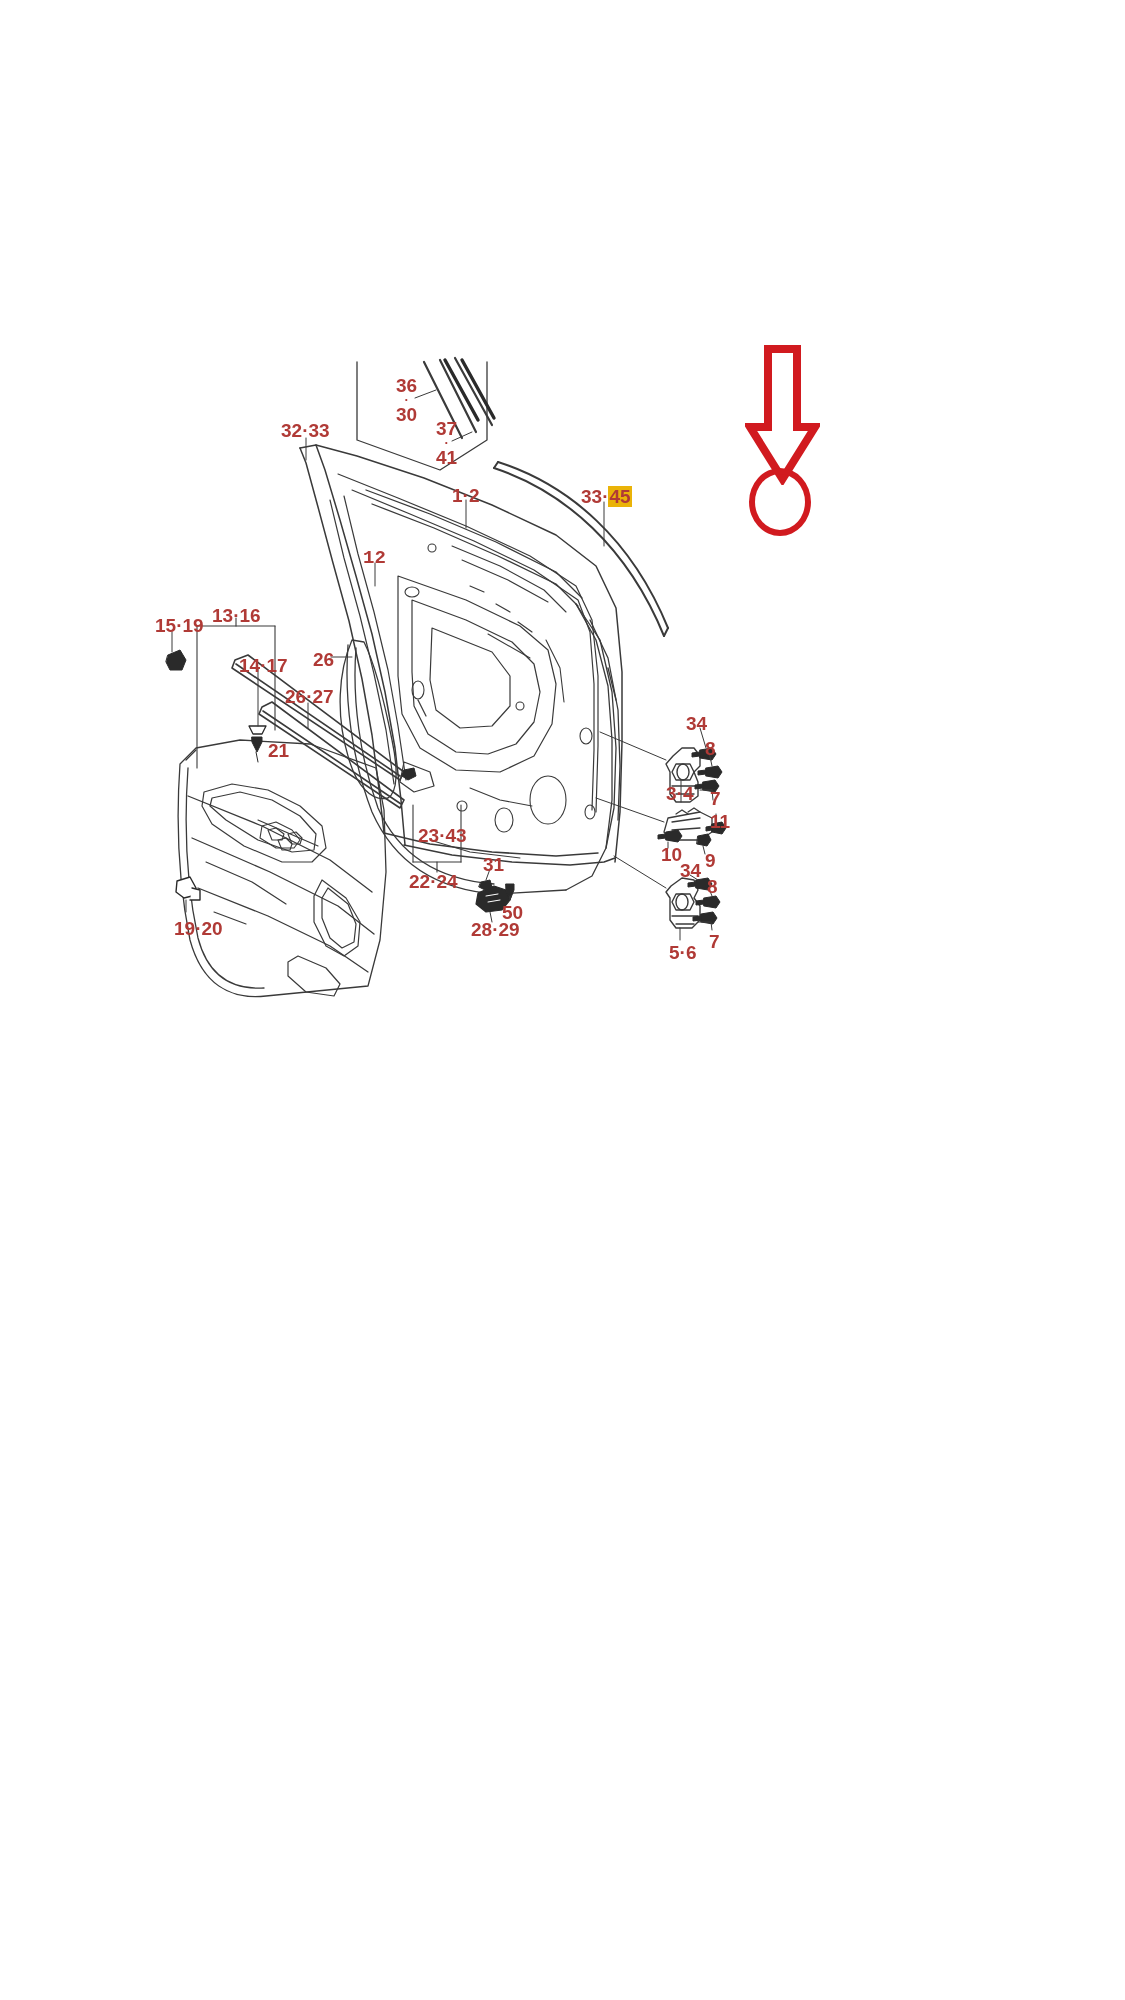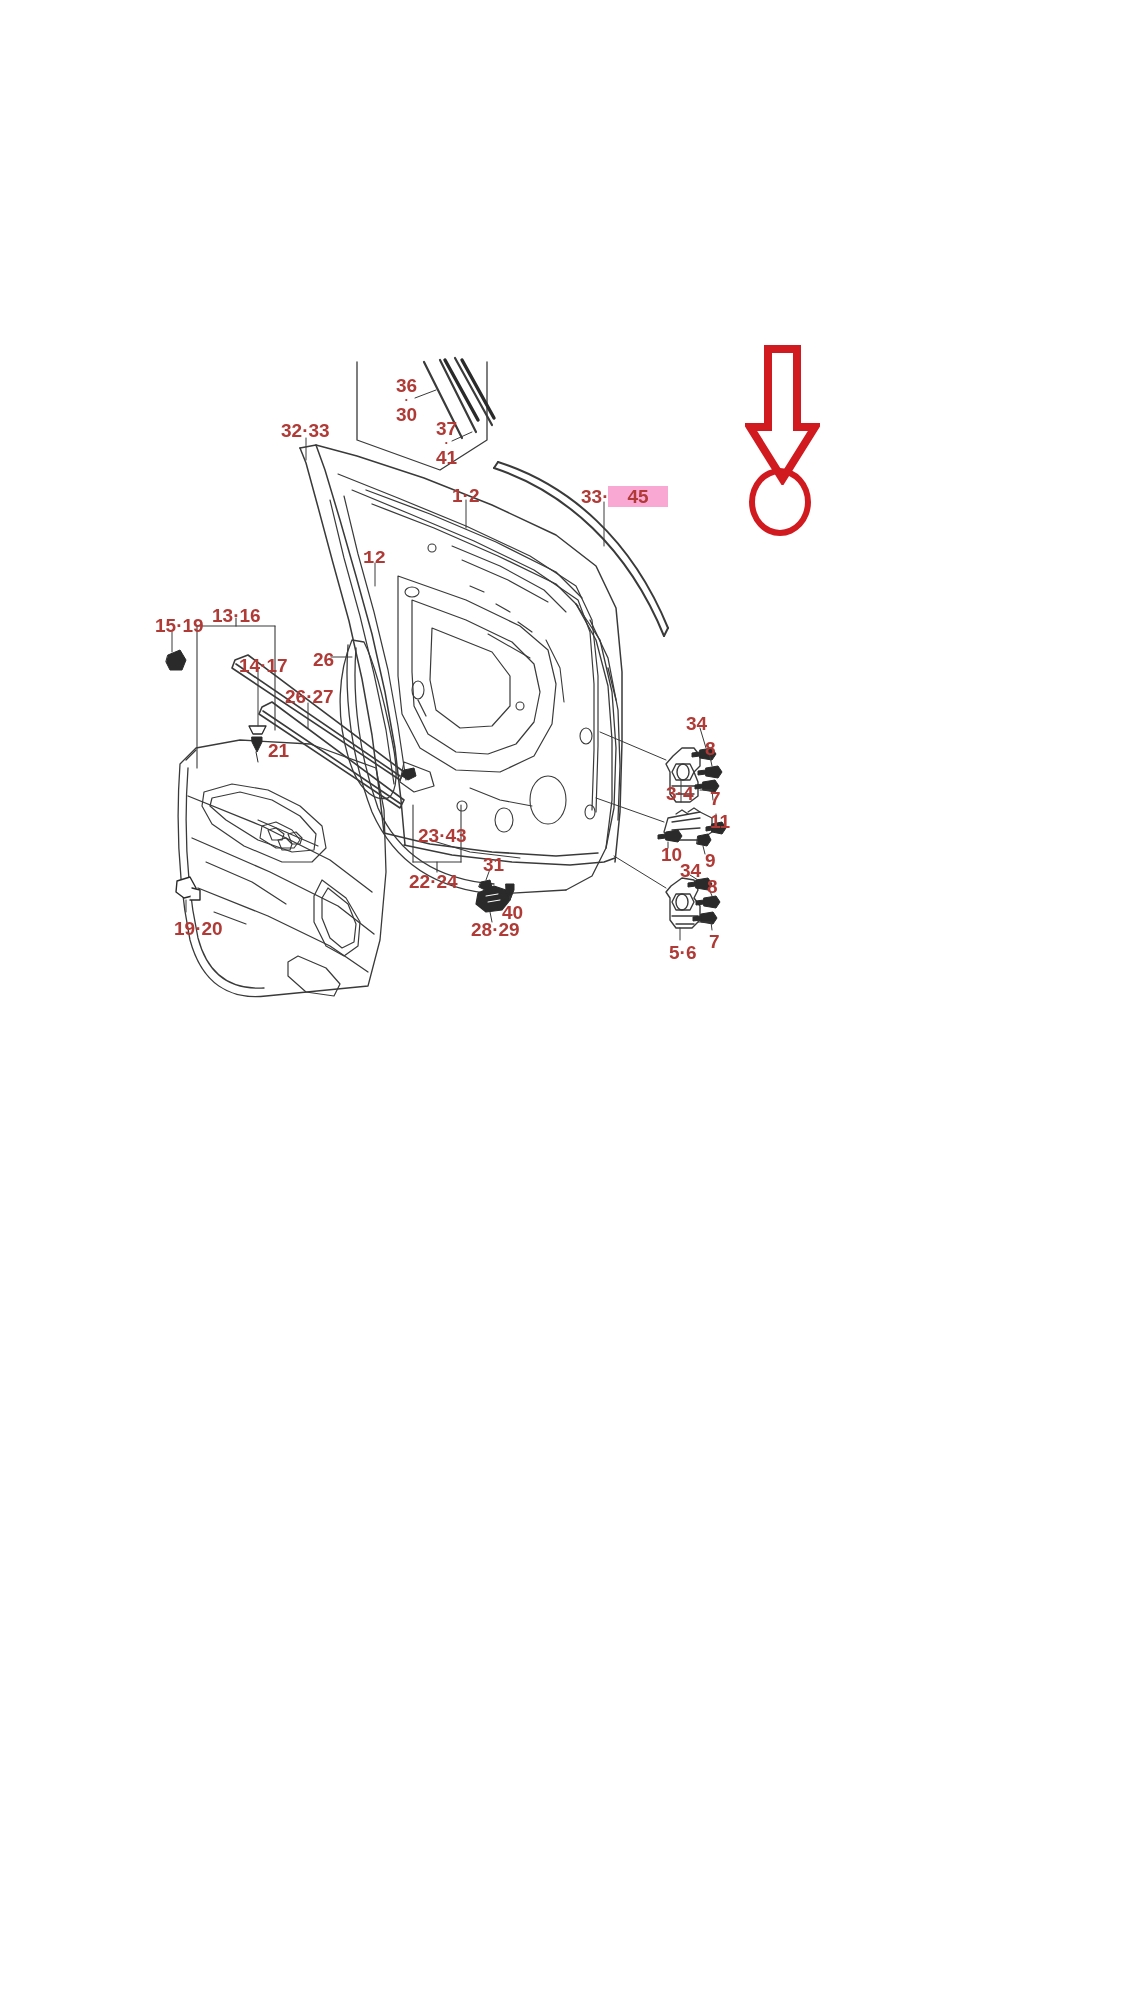--- a/index.html
+++ b/index.html
@@ -50,22 +50,22 @@
     text-align: center;
     line-height: 1.12;
     white-space: normal;
   }
   .callout .mid {
     display: block;
     font-size: 13px;
     line-height: 0.6;
   }
   .hl-green {
-    background: #f9a8d4;
-    padding: 0 19px;
+    background: #eab308;
+    padding: 0 1px;
   }
   #highlight-ellipse {
     position: absolute;
     border: 6px solid #d11a1f;
     border-radius: 50%;
     box-sizing: border-box;
     pointer-events: none;
   }
   #down-arrow {
     position: absolute;
@@ -467,21 +467,21 @@
     <div class="callout" style="left:705px; top:851px;">9</div>
 
     <div class="callout" style="left:680px; top:861px;">34</div>
 
     <div class="callout" style="left:483px; top:855px;">31</div>
 
     <div class="callout" style="left:707px; top:877px;">8</div>
 
     <div class="callout" style="left:409px; top:872px;">22·24</div>
 
-    <div class="callout" style="left:502px; top:903px;">40</div>
+    <div class="callout" style="left:502px; top:903px;">50</div>
 
     <div class="callout" style="left:709px; top:932px;">7</div>
 
     <div class="callout" style="left:471px; top:920px;">28·29</div>
 
     <div class="callout" style="left:669px; top:943px;">5·6</div>
 
     <div class="callout" style="left:174px; top:919px;">19·20</div>
 
   </div>

